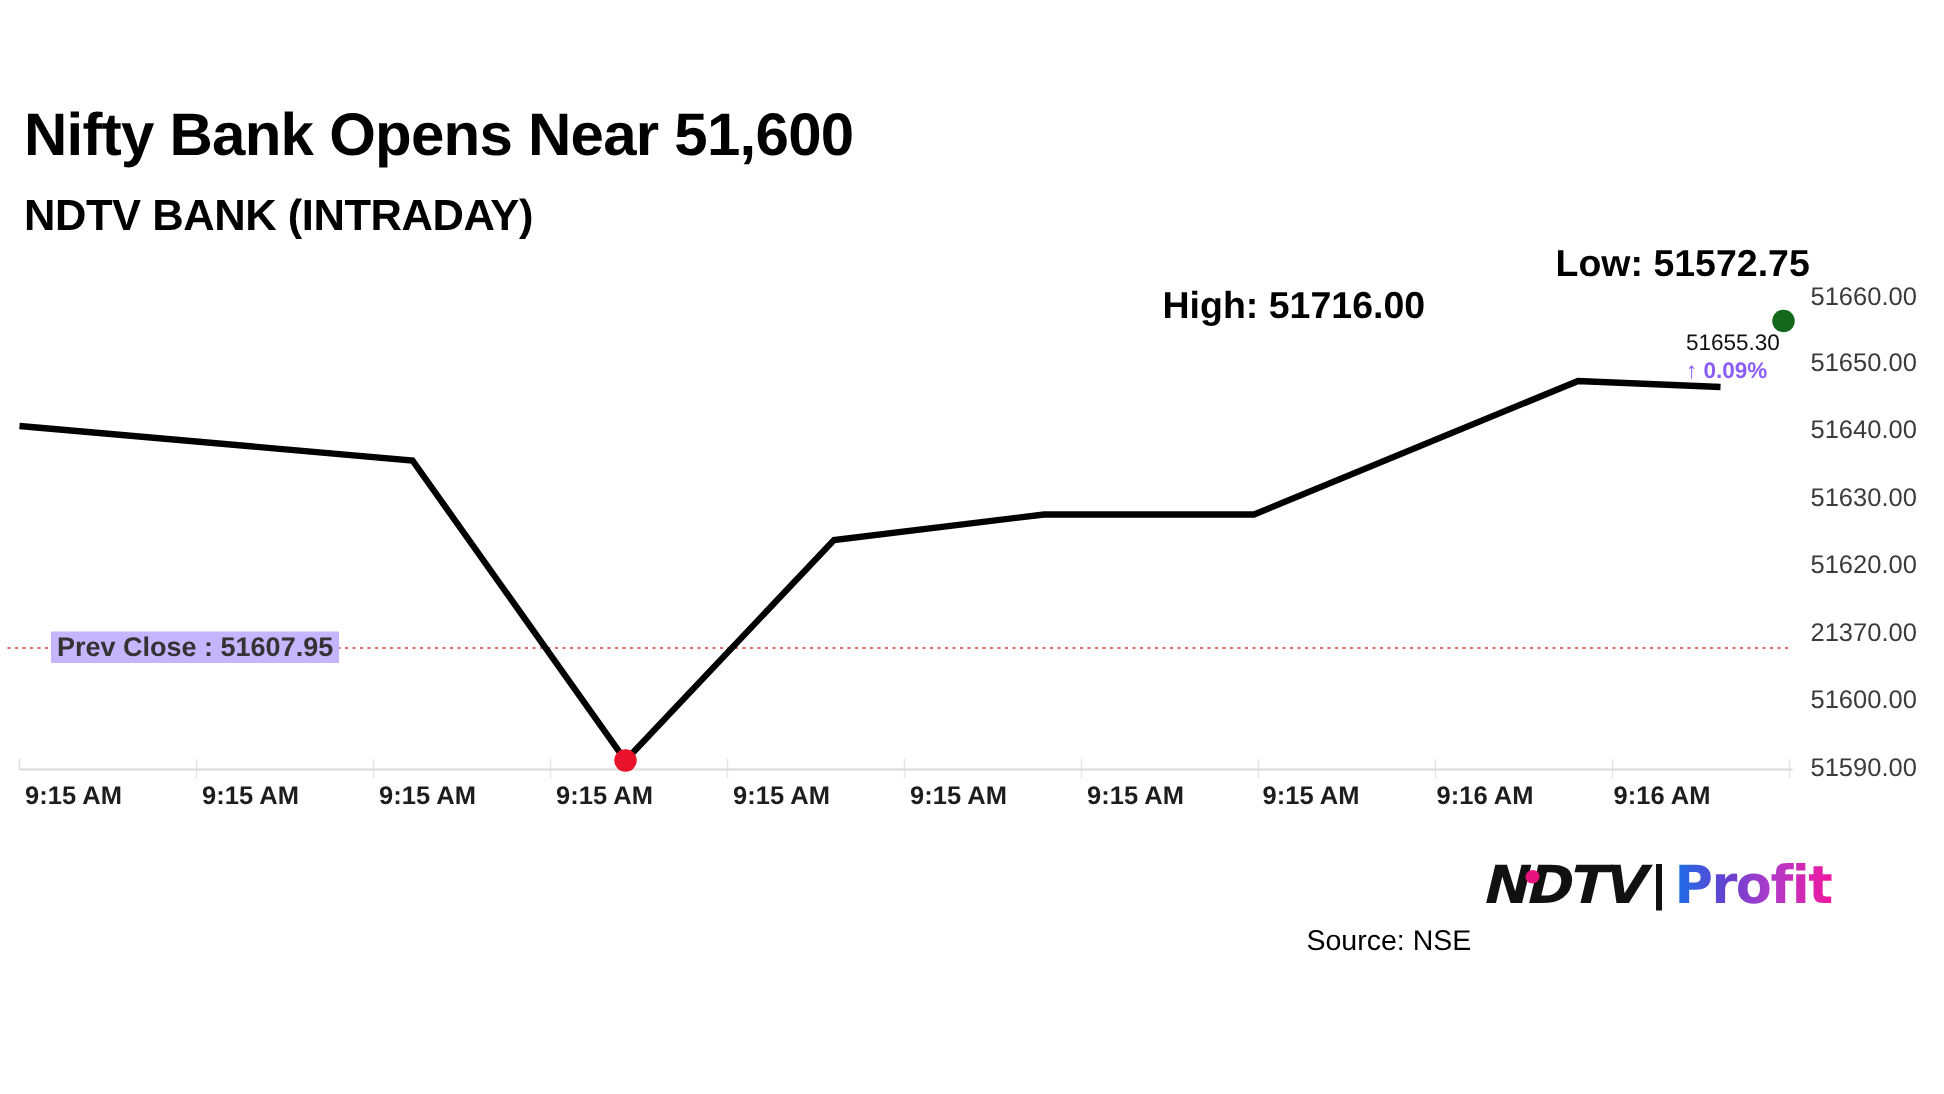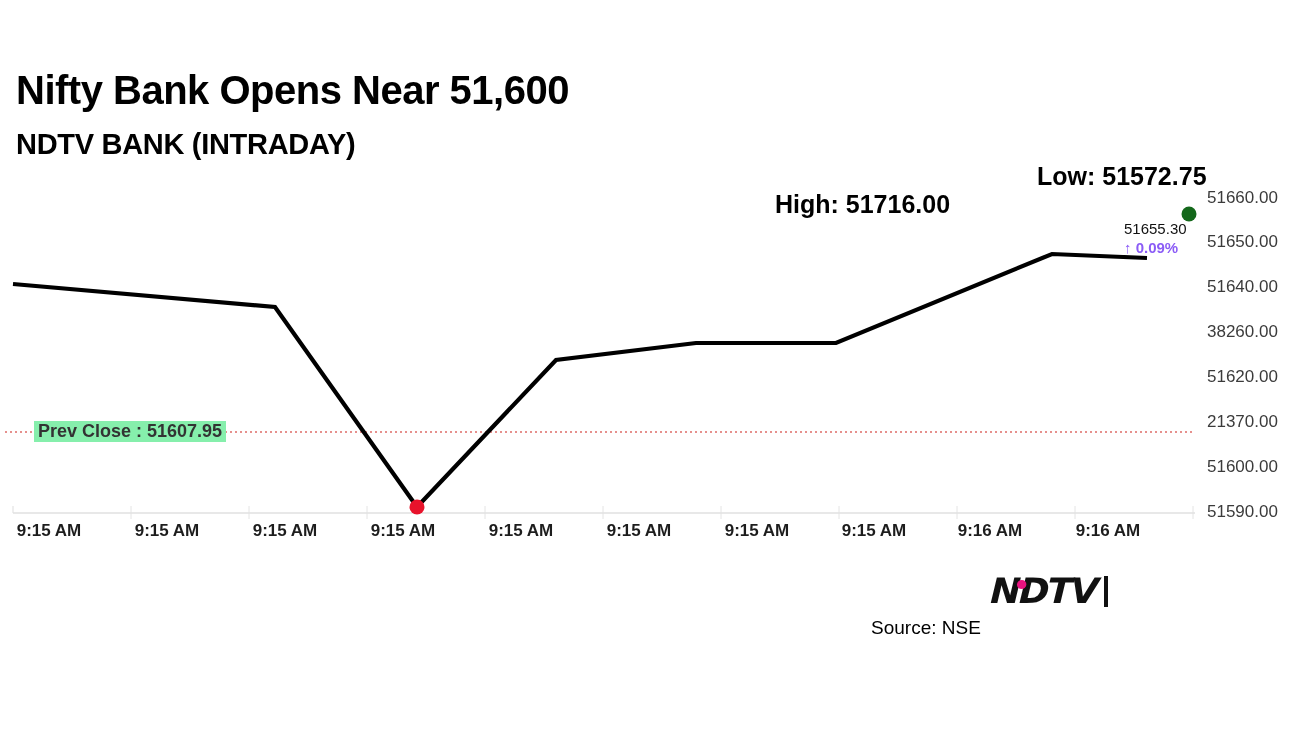--- a/index.html
+++ b/index.html
@@ -87,21 +87,21 @@
   }
 
   #prevclose-label {
     position: absolute;
     left: 34px;
     top: 421px;
     font-size: 18px;
     font-weight: bold;
     color: #333333;
     white-space: nowrap;
-    background: #86efac;
+    background: #c4b5fd;
     padding: 0 4px;
   }
 
   #last-price {
     position: absolute;
     left: 1124px;
     top: 220px;
     font-size: 15px;
     font-weight: normal;
     color: #111111;
@@ -203,21 +203,21 @@
 
   <polyline points="13,284 275,307 417,507 556,360 696,343 836,343 1052,254 1147,258" fill="none" stroke="#000000" stroke-width="4.2" stroke-linejoin="miter" stroke-linecap="butt"></polyline>
 
   <circle cx="417" cy="507" r="7.5" fill="#e8132b"></circle>
   <circle cx="1189" cy="214" r="7.5" fill="#14681b"></circle>
 </svg>
 
 <div class="ylabel" style="top:188px">51660.00</div>
 <div class="ylabel" style="top:232px">51650.00</div>
 <div class="ylabel" style="top:277px">51640.00</div>
-<div class="ylabel" style="top:322px">38260.00</div>
+<div class="ylabel" style="top:322px">51630.00</div>
 <div class="ylabel" style="top:367px">51620.00</div>
 <div class="ylabel" style="top:412px">21370.00</div>
 <div class="ylabel" style="top:457px">51600.00</div>
 <div class="ylabel" style="top:502px">51590.00</div>
 
 <div class="xlabel" style="left:49px">9:15 AM</div>
 <div class="xlabel" style="left:167px">9:15 AM</div>
 <div class="xlabel" style="left:285px">9:15 AM</div>
 <div class="xlabel" style="left:403px">9:15 AM</div>
 <div class="xlabel" style="left:521px">9:15 AM</div>
@@ -231,15 +231,16 @@
 
 <div id="last-price">51655.30</div>
 <div id="last-change">↑ 0.09%</div>
 
 <div id="logo">
   <span class="ndtv">
     <span>NDTV</span>
     <span class="dot"></span>
   </span>
   <span class="divider"></span>
+  <span class="profit">Profit</span>
 </div>
 
 <div id="source">Source: NSE</div>
 
 </body></html>

